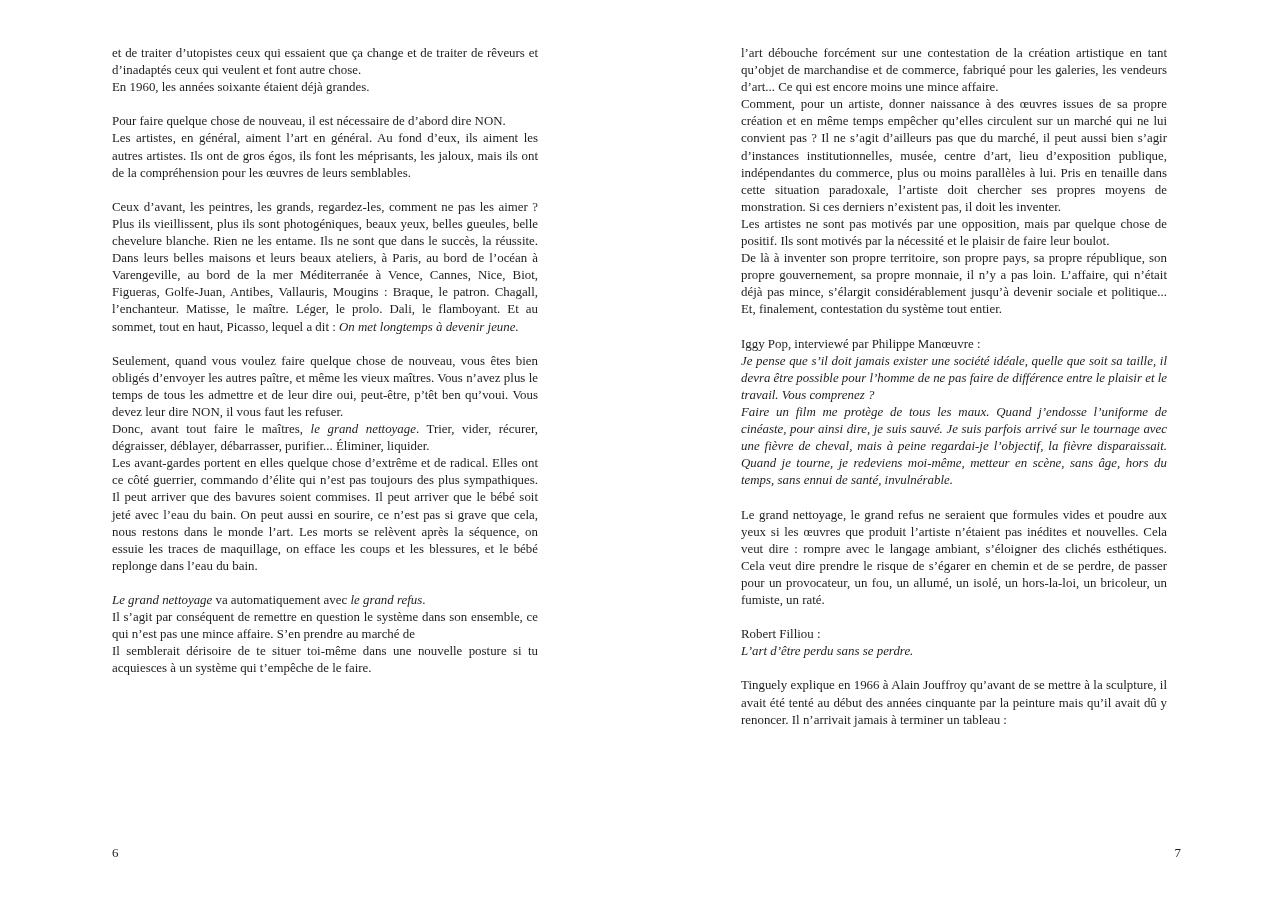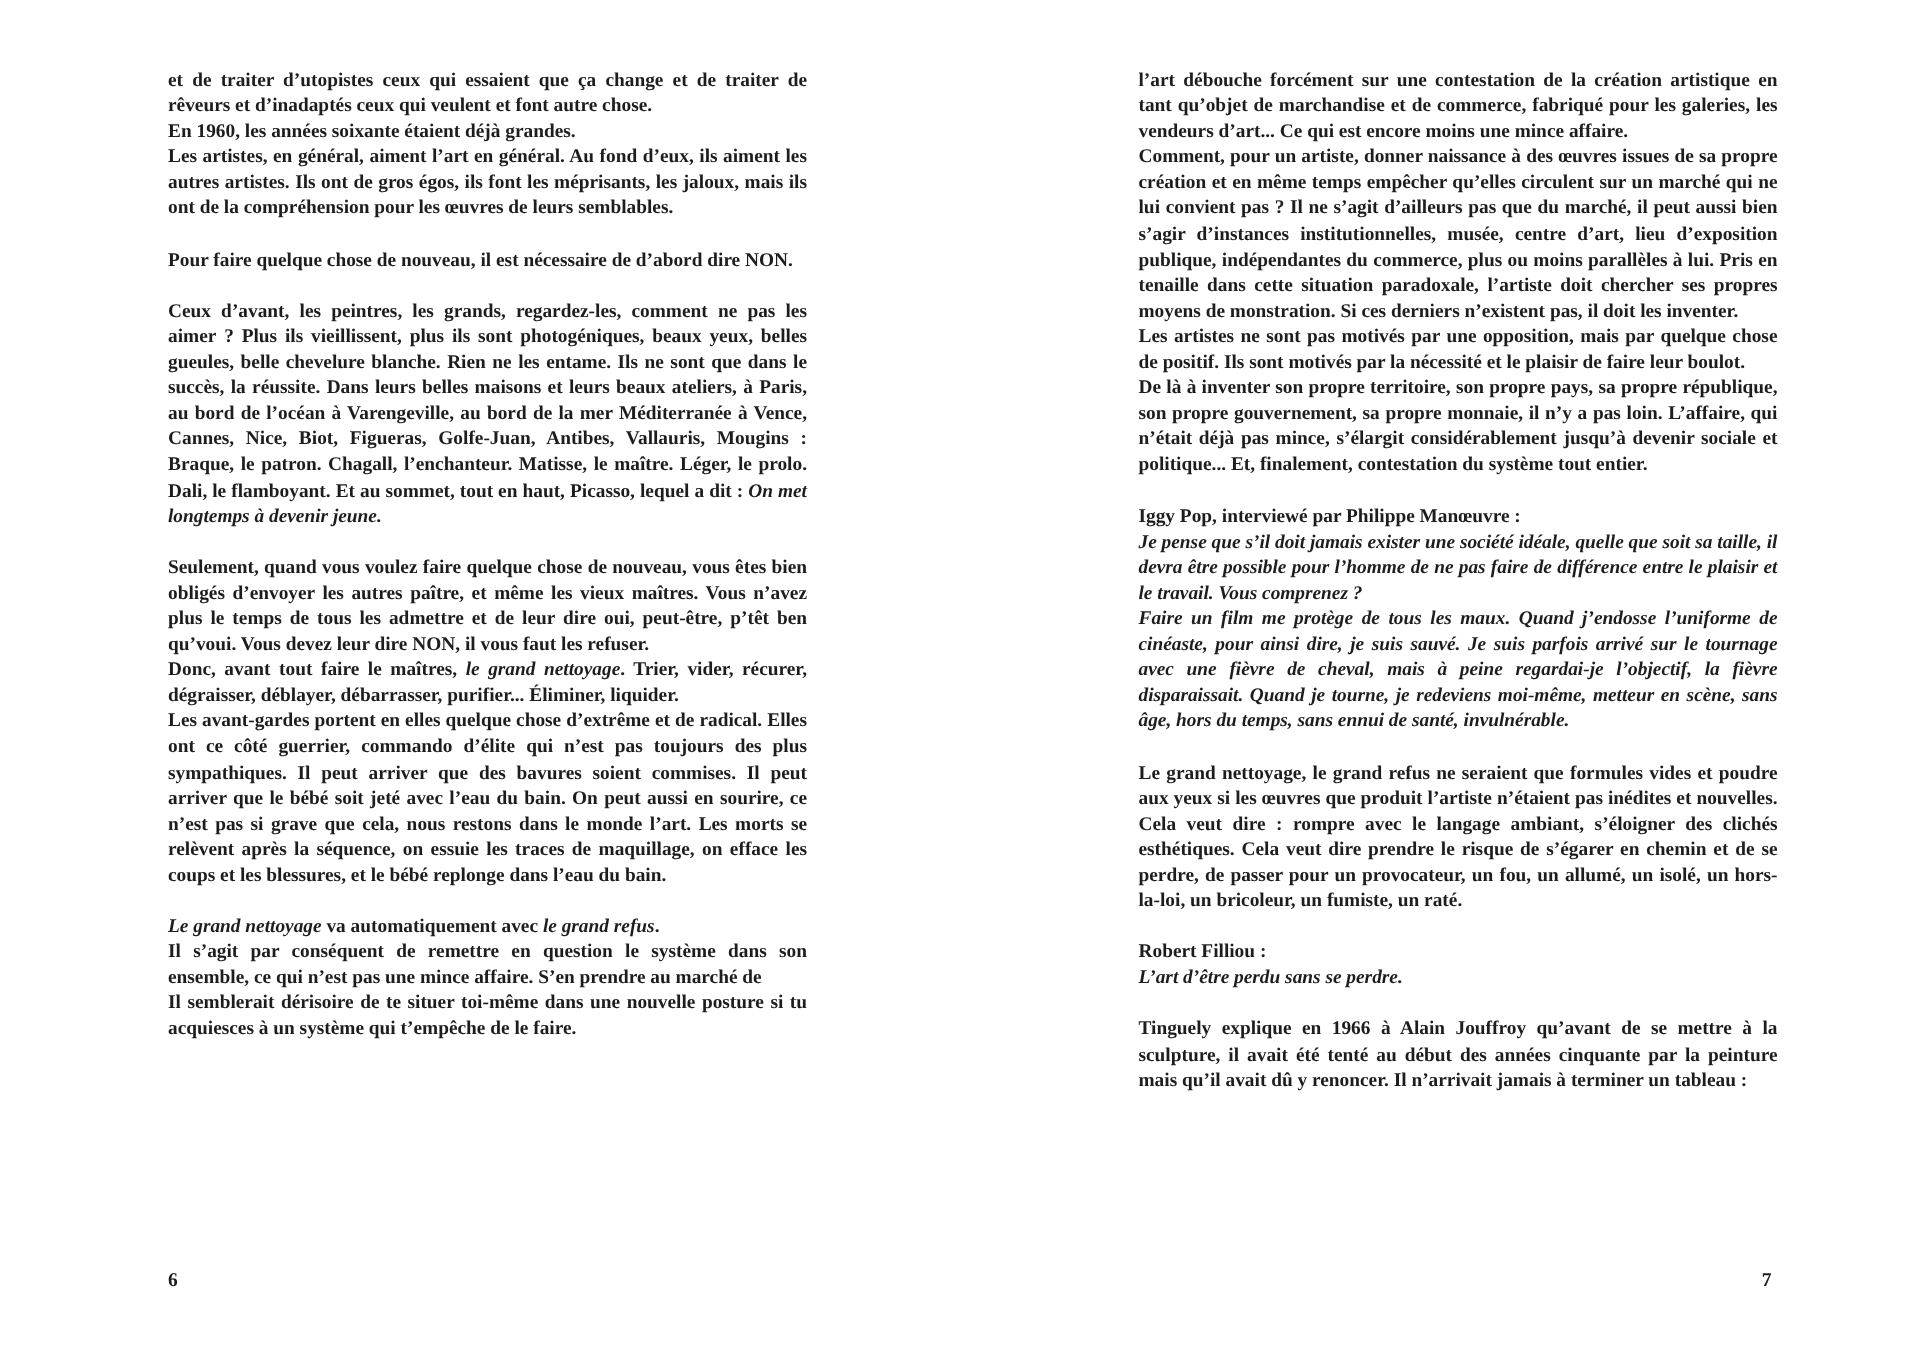--- a/index.html
+++ b/index.html
@@ -12,34 +12,34 @@
   .spread {
     position:relative;
     width:1282px; height:904px;
     display:flex;
     background:#ffffff;
     color:var(--ink, #1d1d1d);
     font-family:"Liberation Serif", "DejaVu Serif", serif;
   }
   .page {
     position:relative;
-    width:641px; height:904px;font-weight:bold;
+    width:641px; height:904px;
   }
   .text-block {
     position:absolute;
     top:45px;
     width:426px;
     font-size:12.9px;
     line-height:17.1px;
     text-align:justify;
     hyphens:auto;
     -webkit-hyphens:auto;
   }
   .page-left  .text-block { left:112px; }
-  .page-right .text-block { left:118px; }
+  .page-right .text-block { left:100px; }
   p.para { margin:0; }
   p.para.gap { margin-top:17.1px; }
   em { font-style:italic; }
   .folio {
     position:absolute;
     top:846px;
     font-size:13px;
     line-height:14px;
   }
   .page-left  .folio { left:112px; }
@@ -47,22 +47,22 @@
 </style>
 </head>
 <body style="background: rgb(255, 255, 255);">
 
 <div class="spread">
 
   <section class="page page-left">
     <div class="text-block">
         <p class="para"><span>et de traiter d’utopistes ceux qui essaient que ça change et de traiter de rêveurs et d’inadaptés ceux qui veulent et font autre chose.</span></p>
         <p class="para"><span>En 1960, les années soixante étaient déjà grandes.</span></p>
+        <p class="para gap"><span>Pour faire quelque chose de nouveau, il est nécessaire de d’abord dire NON.</span></p>
         <p class="para"><span>Les artistes, en général, aiment l’art en général. Au fond d’eux, ils aiment les autres artistes. Ils ont de gros égos, ils font les méprisants, les jaloux, mais ils ont de la compréhension pour les œuvres de leurs semblables.</span></p>
-        <p class="para gap"><span>Pour faire quelque chose de nouveau, il est nécessaire de d’abord dire NON.</span></p>
         <p class="para gap"><span>Ceux d’avant, les peintres, les grands, regardez-les, comment ne pas les aimer&nbsp;? Plus ils vieillissent, plus ils sont photogéniques, beaux yeux, belles gueules, belle chevelure blanche. Rien ne les entame. Ils ne sont que dans le succès, la réussite. Dans leurs belles maisons et leurs beaux ateliers, à Paris, au bord de l’océan à Varengeville, au bord de la mer Méditerranée à Vence, Cannes, Nice, Biot, Figueras, Golfe-Juan, Antibes, Vallauris, Mougins&nbsp;: Braque, le patron. Chagall, l’enchanteur. Matisse, le maître. Léger, le prolo. Dali, le flamboyant. Et au sommet, tout en haut, Picasso, lequel a dit&nbsp;: </span><em>On met longtemps à devenir jeune.</em></p>
         <p class="para gap"><span>Seulement, quand vous voulez faire quelque chose de nouveau, vous êtes bien obligés d’envoyer les autres paître, et même les vieux maîtres. Vous n’avez plus le temps de tous les admettre et de leur dire oui, peut-être, p’têt ben qu’voui. Vous devez leur dire NON, il vous faut les refuser.</span></p>
         <p class="para"><span>Donc, avant tout faire le maîtres, </span><em>le grand nettoyage</em><span>. Trier, vider, récurer, dégraisser, déblayer, débarrasser, purifier... Éliminer, liquider.</span></p>
         <p class="para"><span>Les avant-gardes portent en elles quelque chose d’extrême et de radical. Elles ont ce côté guerrier, commando d’élite qui n’est pas toujours des plus sympathiques. Il peut arriver que des bavures soient commises. Il peut arriver que le bébé soit jeté avec l’eau du bain. On peut aussi en sourire, ce n’est pas si grave que cela, nous restons dans le monde l’art. Les morts se relèvent après la séquence, on essuie les traces de maquillage, on efface les coups et les blessures, et le bébé replonge dans l’eau du bain.</span></p>
         <p class="para gap"><em>Le grand nettoyage</em><span> va automatiquement avec </span><em>le grand refus</em><span>.</span></p>
         <p class="para"><span>Il s’agit par conséquent de remettre en question le système dans son ensemble, ce qui n’est pas une mince affaire. S’en prendre au marché de</span></p>
         <p class="para"><span>Il semblerait dérisoire de te situer toi-même dans une nouvelle posture si tu acquiesces à un système qui t’empêche de le faire.</span></p>
       </div>
     <div class="folio">6</div>
   </section>

